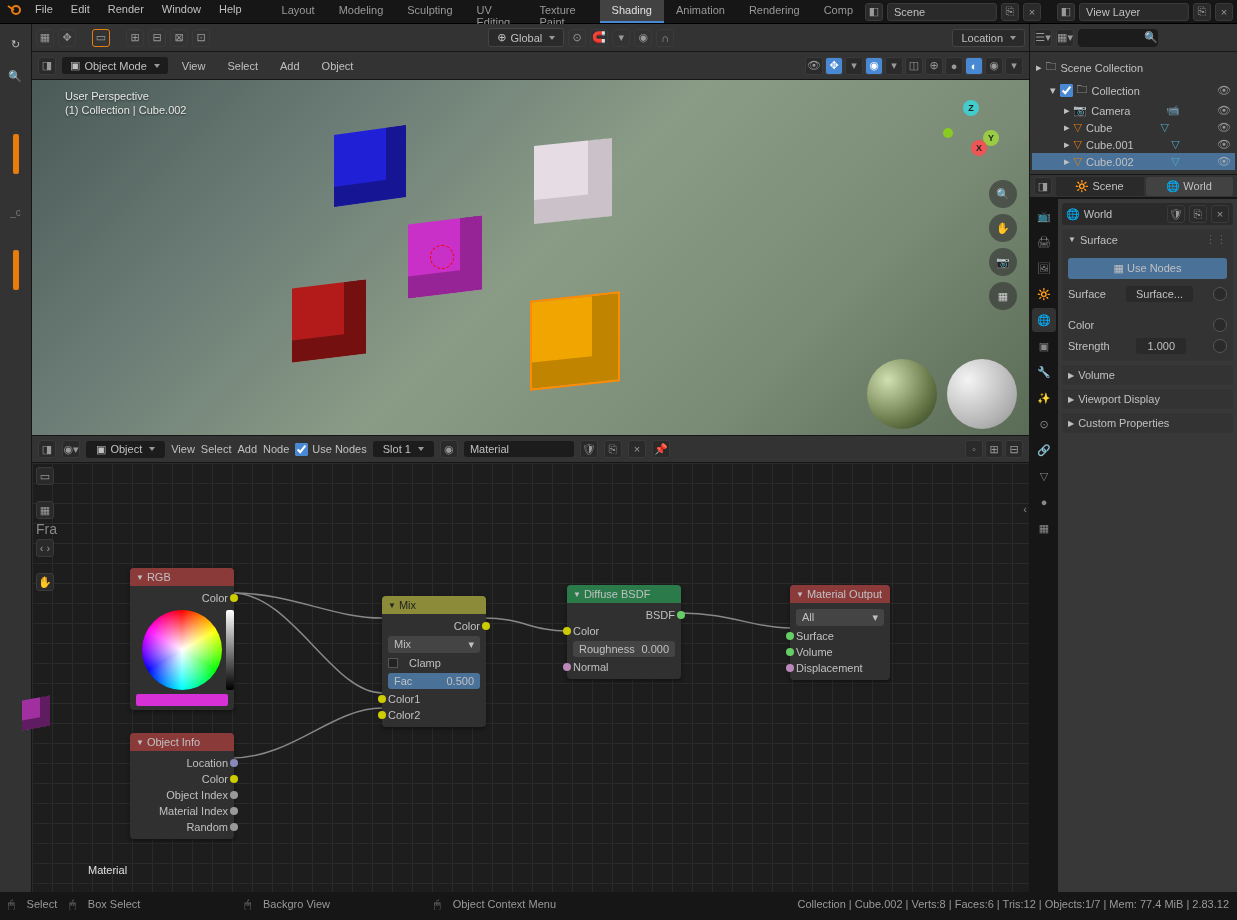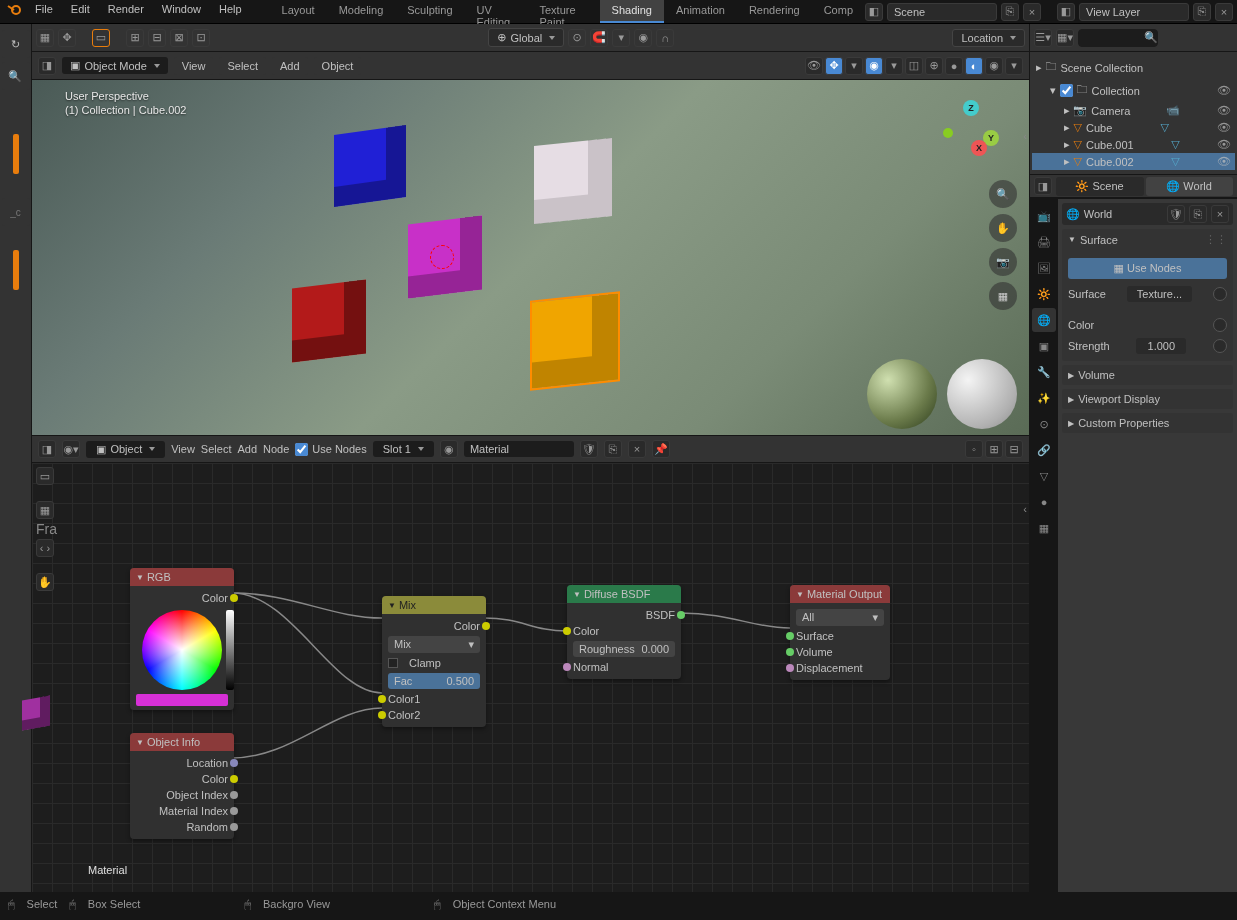--- a/index.html
+++ b/index.html
@@ -498,21 +498,21 @@
         <div class="panel">
           <div class="panel-h">
               <span class="tri">▼</span>
               <span>Surface</span>
               <span style="margin-left:auto;color:#666">⋮⋮</span>
             </div>
           <div class="panel-b">
             <div class="use-nodes"><span>▦ </span><span>Use Nodes</span></div>
             <div class="prop-row">
                 <span>Surface</span>
-                <span class="value">Texture...</span>
+                <span class="value">Surface...</span>
                 <span class="dot"></span>
               </div>
             <div style="height:10px"></div>
             <div class="prop-row">
                 <span>Color</span>
                 <span class="dot"></span>
               </div>
             <div class="prop-row">
                 <span>Strength</span>
                 <span class="value">1.000</span>
@@ -549,13 +549,14 @@
     <span>Select</span>
   <span>🖱</span>
     <span>Box Select</span>
   <div style="width:80px"></div>
   <span>🖱</span>
     <span>Backgro View</span>
   <div style="width:80px"></div>
   <span>🖱</span>
     <span>Object Context Menu</span>
   <div class="sep"></div>
+  <span>Collection | Cube.002 | Verts:8 | Faces:6 | Tris:12 | Objects:1/7 | Mem: 77.4 MiB | 2.83.12</span>
 </div>
 
 </body></html>

